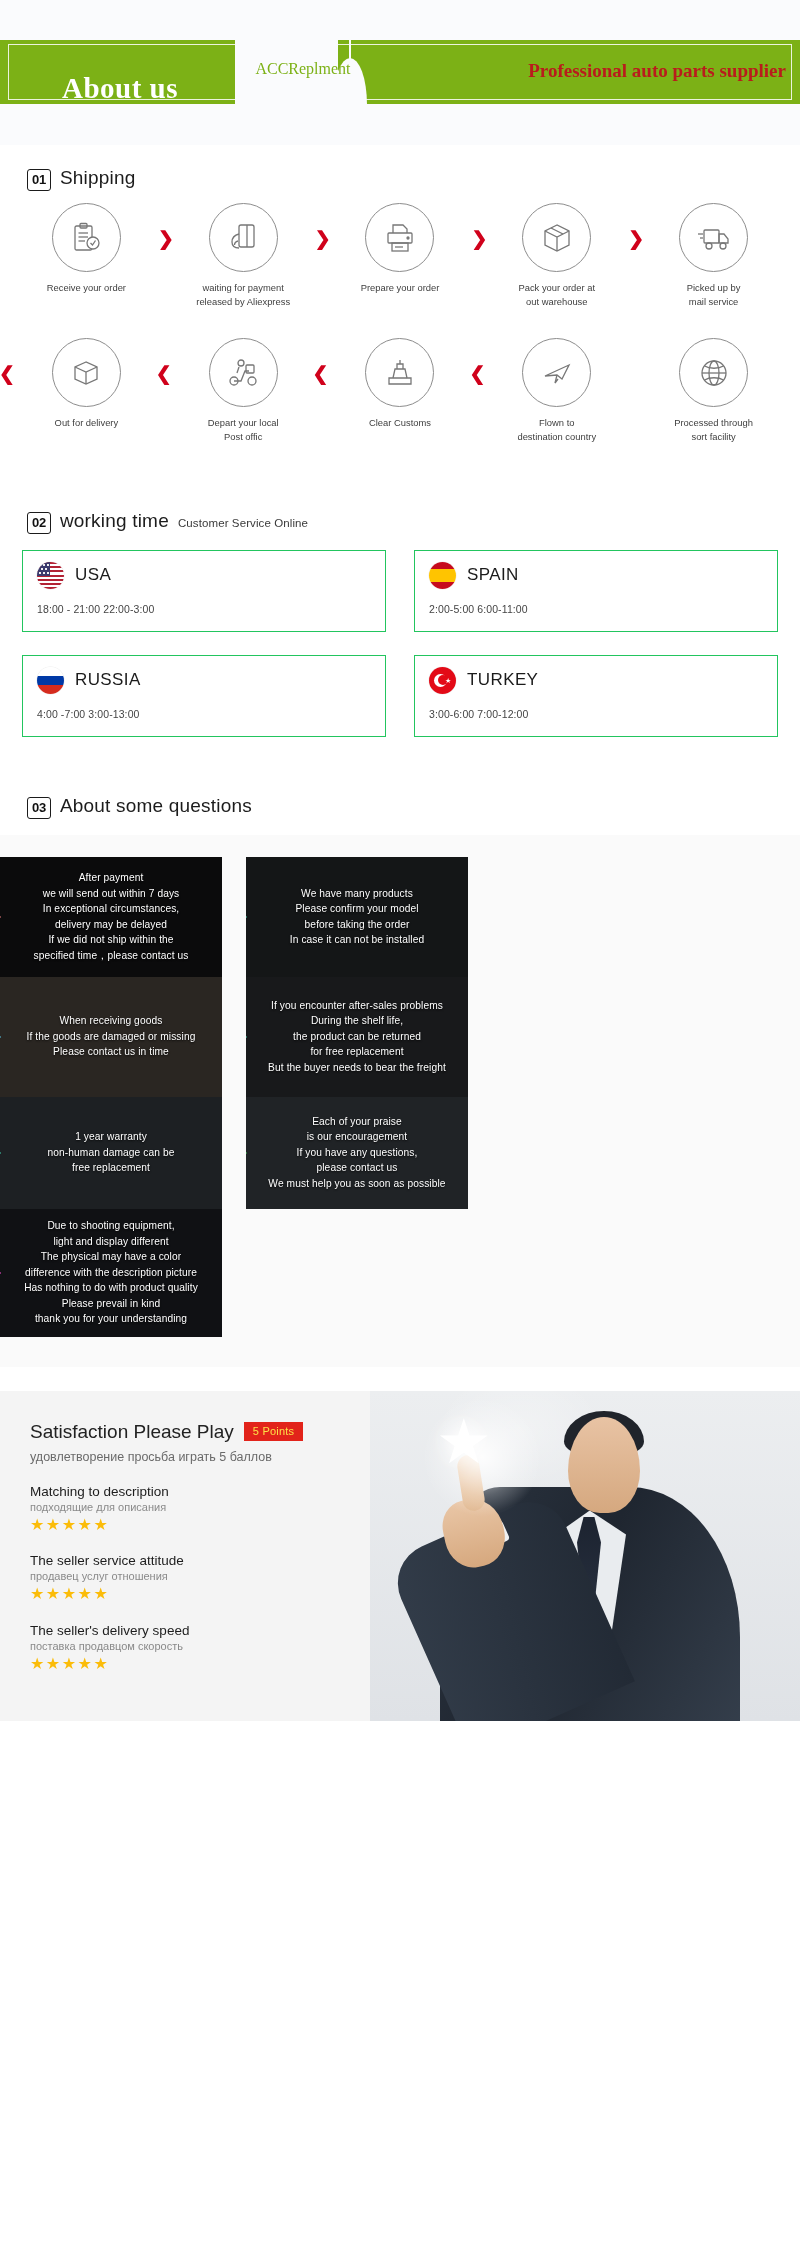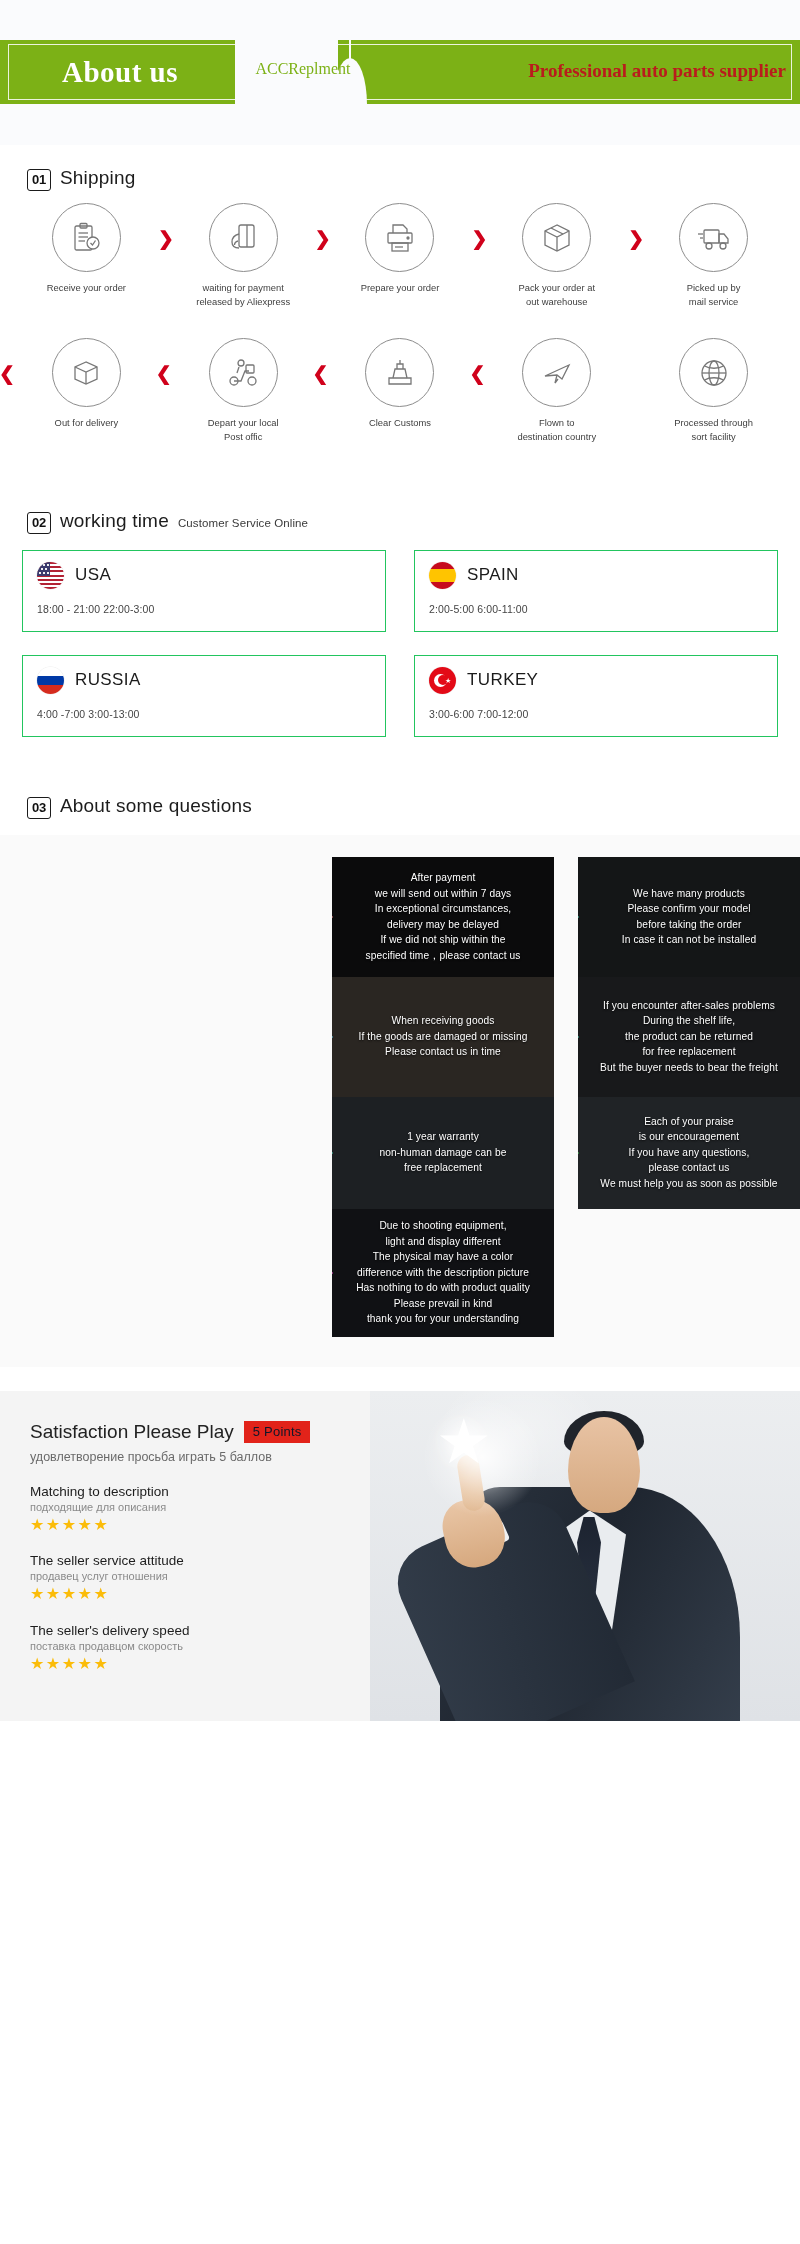--- a/index.html
+++ b/index.html
@@ -26,21 +26,21 @@
     border-top: 2px solid #fafbfd;
     border-bottom: 2px solid #fafbfd;
   }
   .header-band:before {
     content:"";
     position:absolute; left:8px; right:8px; top:4px; bottom:4px;
     border:1px solid rgba(255,255,255,.85);
   }
   .header-left {
     position: absolute;
-    left: 62px; top: 56px;
+    left: 62px; top: 72px;
     font-family: "Liberation Serif", serif;
     font-weight: bold;
     font-size: 29px;
     color: #ffffff;
     letter-spacing: .5px;
     z-index: 4;
   }
   .header-right {
     position: absolute;
     right: 14px; top: 60px;
@@ -236,21 +236,21 @@
     font-size:7px; line-height:7px;
   }
 
   
   #faq { padding-top: 58px; }
   .faq-wrap {
     margin-top: 16px;
     background: #fafafa;
     padding: 22px 0 30px 0;
     display:flex;
-    justify-content:flex-end;
+    justify-content:flex-start;
     gap: 24px;
     align-items: flex-start;
   }
   .faq-col { width: 222px; }
   .faq-item {
     position: relative;
     color: #fff;
     display:flex; align-items:center; justify-content:center;
     text-align:center;
     font-size: 10.2px;
@@ -274,21 +274,21 @@
     margin-top: 24px;
     height: 330px;
     position: relative;
     background: #f4f4f4;
     overflow:hidden;
   }
   .satis-left { position:absolute; left:30px; top:30px; width: 330px; z-index:3;}
   .satis-title-row { display:flex; align-items:center; gap:10px; }
   .satis-title { font-size: 19px; color:#222; }
   .satis-badge {
-    background:#e2231a; color:#0f172a; font-size: 13px;
+    background:#e2231a; color:#fde047; font-size: 11px;
     padding: 3px 9px 4px 9px; letter-spacing:.2px;
   }
   .satis-sub { margin-top: 7px; font-size: 12.5px; color:#6a6a6a; }
   .rate-block { margin-top: 20px; }
   .rate-en { font-size: 13.5px; color:#1d1d1d; }
   .rate-ru { font-size: 11px; color:#8a8a8a; margin-top: 2px; }
   .stars { margin-top: 3px; color:#fbbc09; font-size: 16px; letter-spacing: 1.5px; line-height:1.1;}
 
   .satis-man {
     position:absolute; right: 0; bottom: 0; width: 430px; height: 330px;

